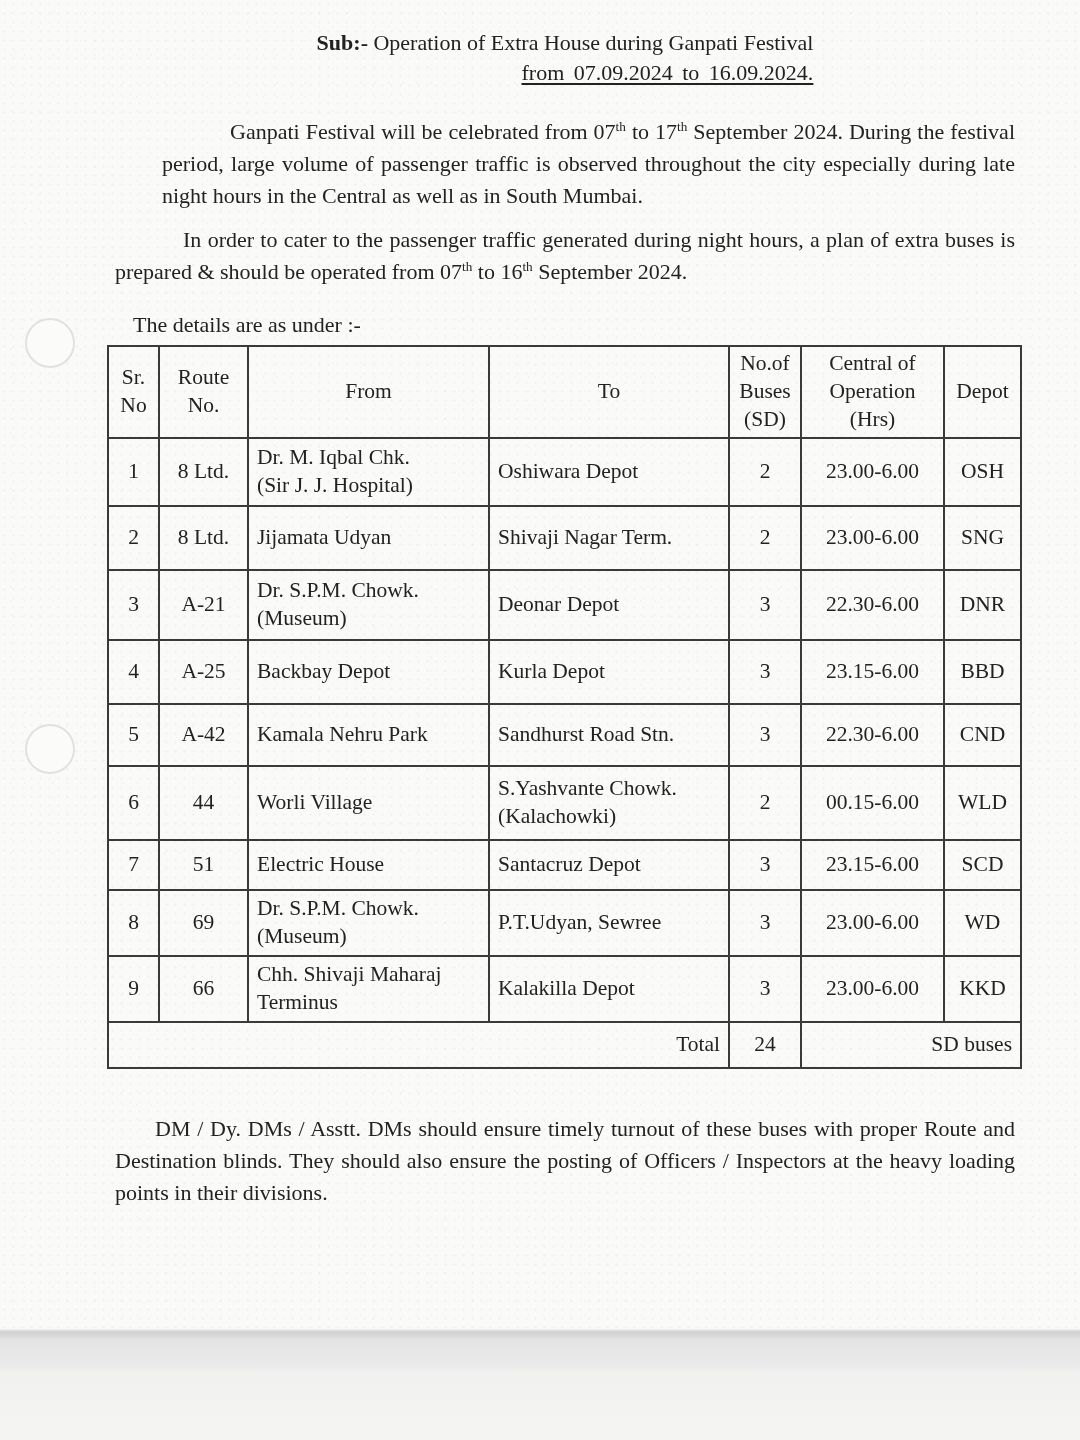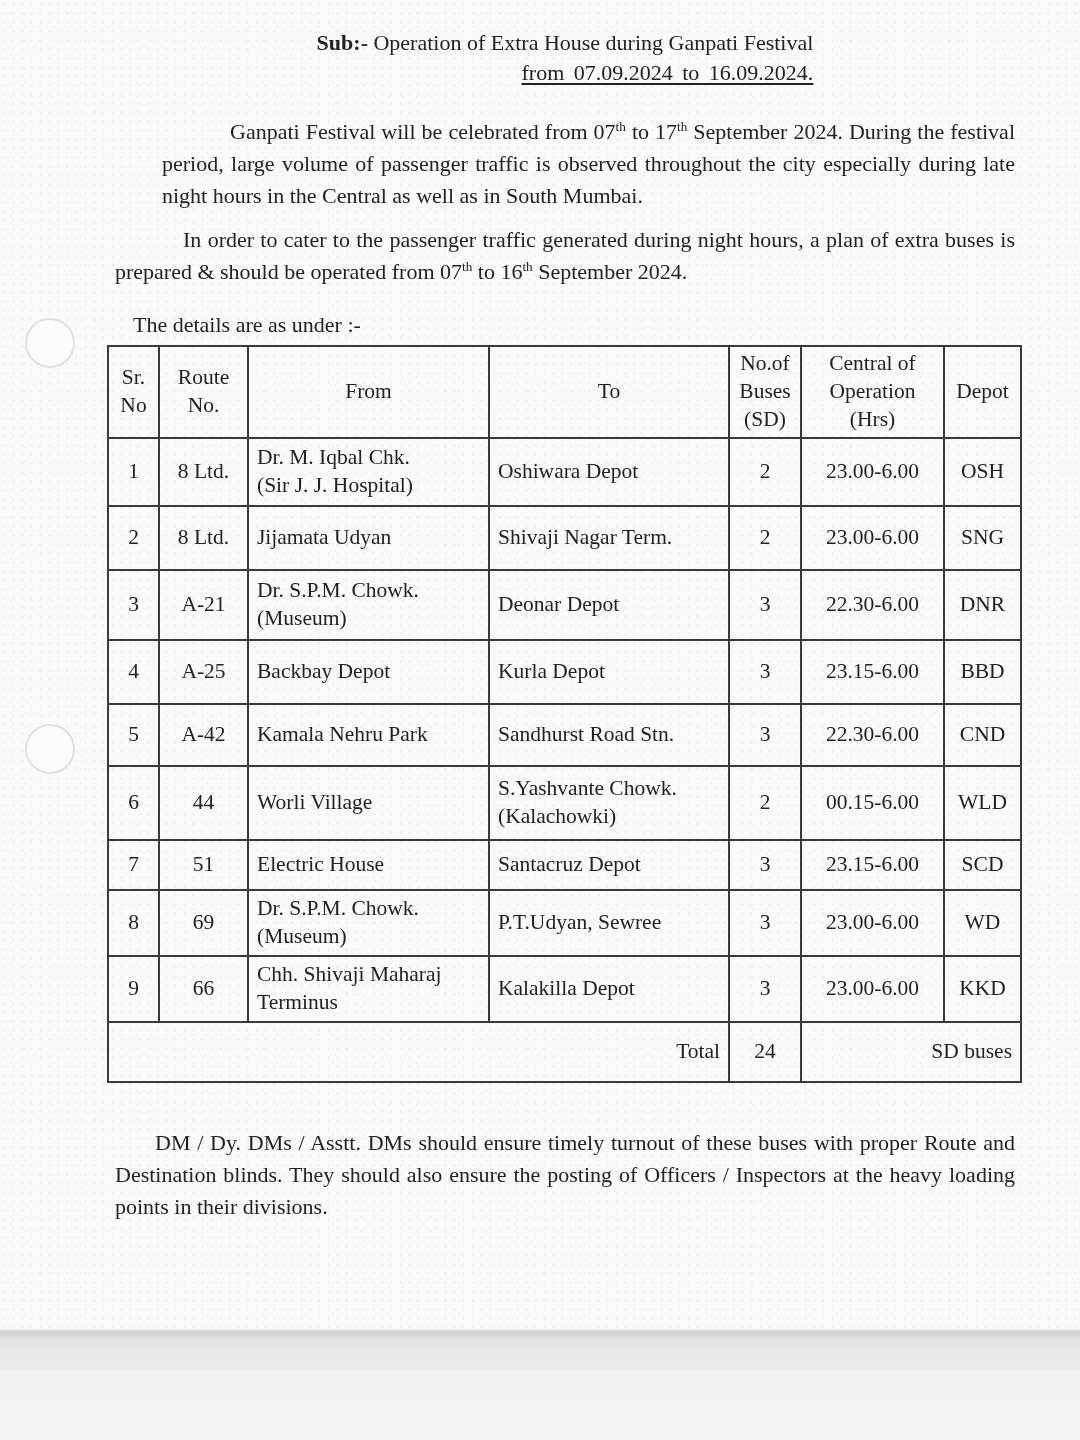--- a/index.html
+++ b/index.html
@@ -63,21 +63,21 @@
     vertical-align:middle;
     white-space:pre-line;
   }
   table.bus th{font-weight:normal;text-align:center;}
   td.c-sr,td.c-route,td.c-buses,td.c-period,td.c-depot{text-align:center;}
   td.c-from,td.c-to{text-align:left;padding-left:11px;}
   tr.hdr{height:78px;}
   tr.rh-a{height:68px;} tr.rh-b{height:64px;} tr.rh-c{height:70px;}
   tr.rh-d{height:64px;} tr.rh-e{height:62px;} tr.rh-f{height:74px;}
   tr.rh-g{height:50px;} tr.rh-h{height:66px;} tr.rh-i{height:66px;}
-  tr.total-row{height:60px;}
+  tr.total-row{height:46px;}
   td.total-label{text-align:right;padding-right:10px;}
   td.total-note{text-align:right;padding-left:14px;}
   .footer-para{margin-top:44px;text-indent:40px;}
 </style>
 </head>
 <body>
 
 <div class="page">
 
   <div class="hole hole-top"></div>

